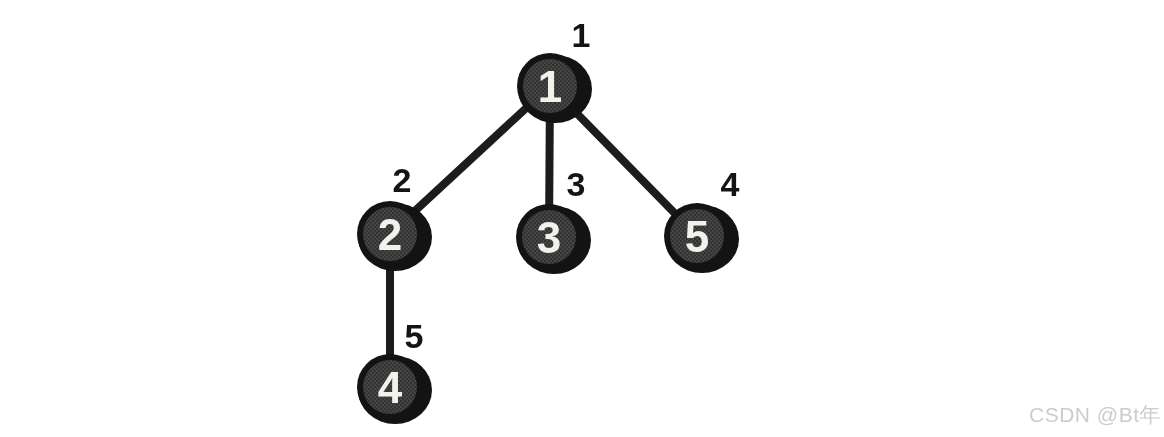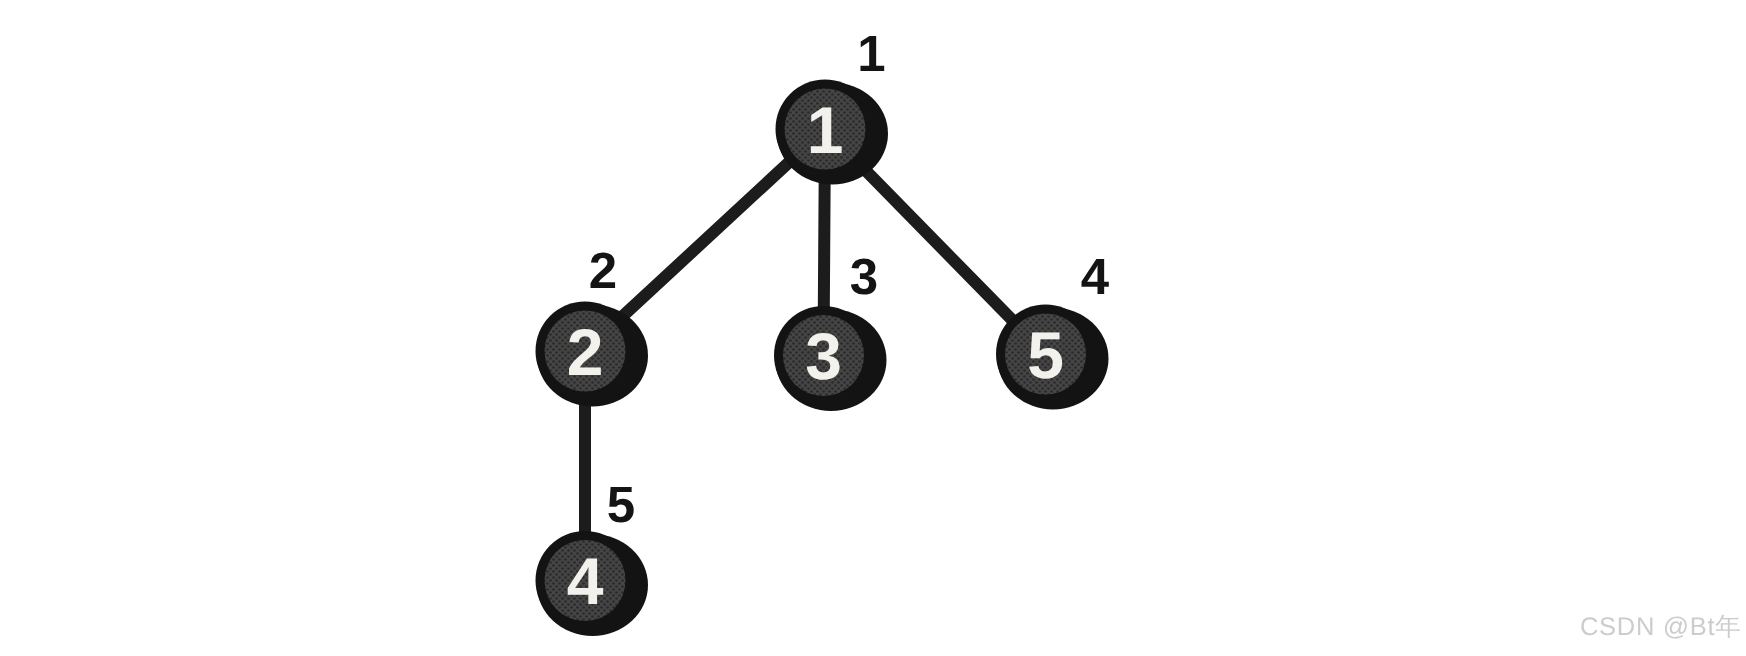--- a/index.html
+++ b/index.html
@@ -18,21 +18,21 @@
   svg.tree {
     position: absolute;
     inset: 0;
     width: 1164px;
     height: 437px;
   }
   .watermark {
     position: absolute;
     right: 3px;
     bottom: 8px;
-    font-size: 17px;
+    font-size: 21px;
     letter-spacing: 0.5px;
     color: #cccccc;
     user-select: none;
   }
 </style>
 </head>
 <body>
 
 <div class="canvas">
   <svg id="tree-svg" class="tree" xmlns="http://www.w3.org/2000/svg" viewBox="0 0 1164 437">

